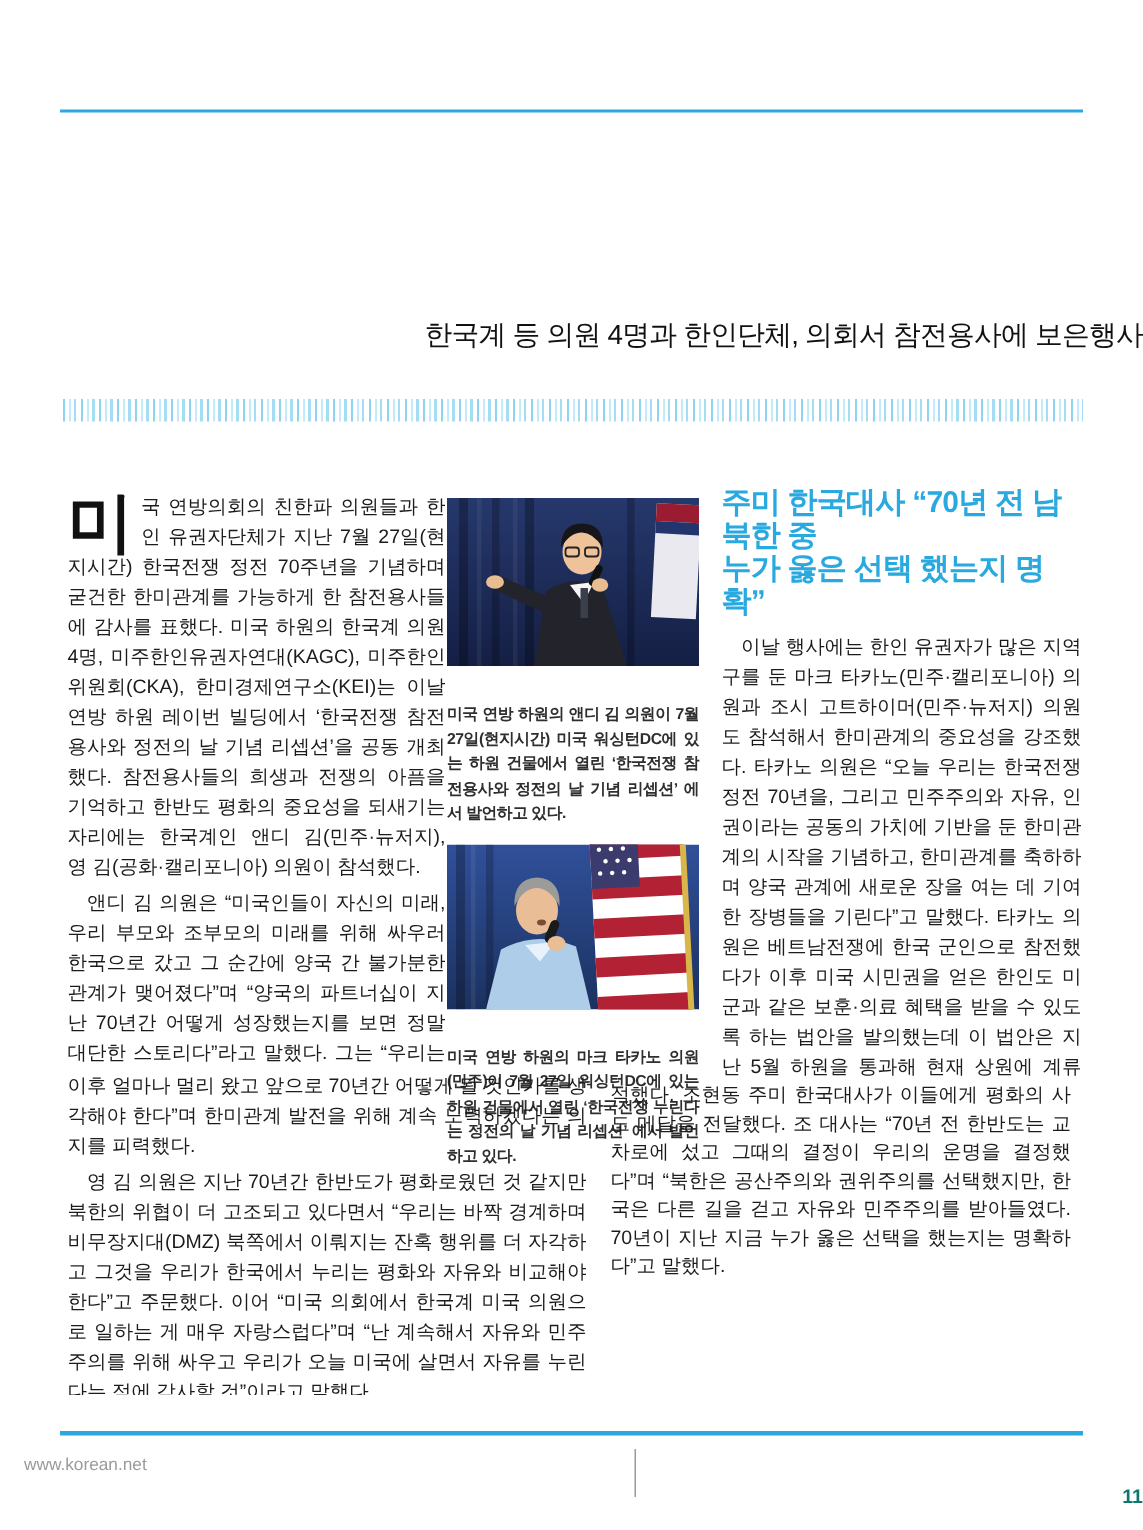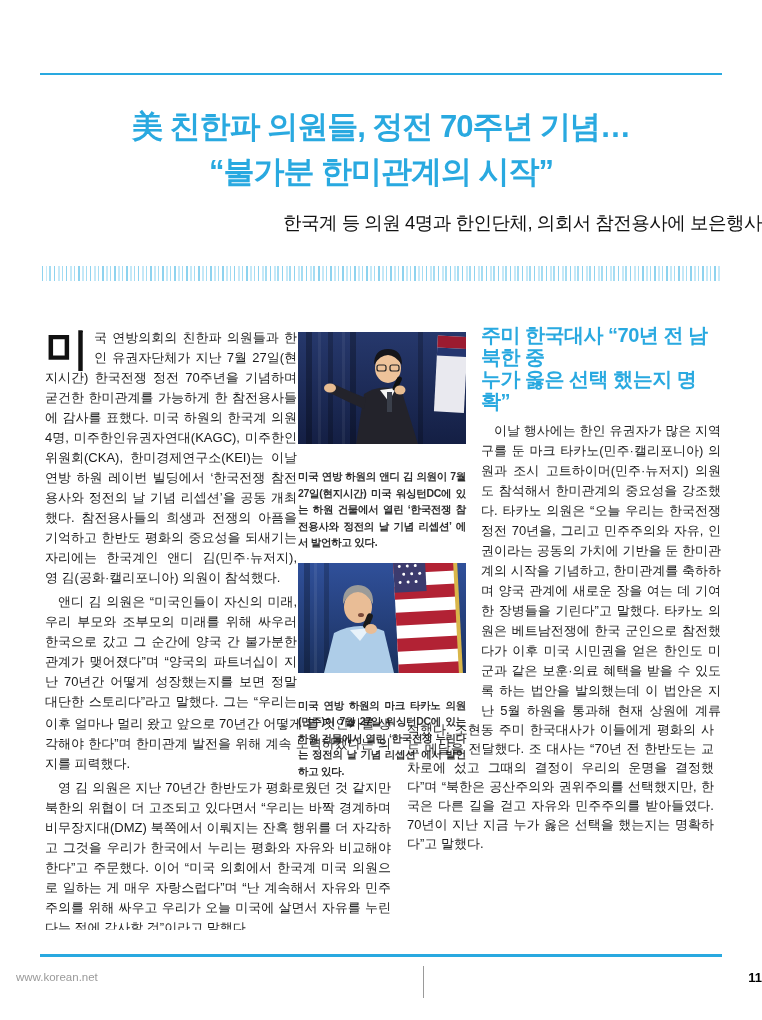--- a/index.html
+++ b/index.html
@@ -55,30 +55,29 @@
   .endmark-inner{
     background:#fff;width:100%;height:100%;display:flex;align-items:center;justify-content:center;
     font-size:9px;font-weight:700;color:#1a4f8b;line-height:1;
   }
   .footer-rule{position:absolute;left:40px;top:954px;width:682px;height:3px;background:var(--accent,#29a9e0);}
   .footer{
     position:absolute;left:16px;right:0;top:966px;display:flex;justify-content:space-between;align-items:flex-start;
   }
   .footer-site{color:#9a9a9a;font-size:11.5px;padding-top:5px;}
   .footer-divider{width:1px;height:32px;background:#9a9a9a;margin:0 12px;}
-  .footer-page{color:#000000;font-size:13px;font-weight:700;padding-top:4px;}
+  .footer-page{color:#0f766e;font-size:13px;font-weight:700;padding-top:4px;margin-top:20px;}
 </style>
 </head>
 <body>
 
 <div class="page">
 
   <div class="top-rule"></div>
 
-  <h1 class="headline"><span>美 친한파 의원들, 정전 70주년 기념…</span><br><span>“불가분 한미관계의 시작”</span></h1>
 
   <h2 class="subhead">한국계 등 의원 4명과 한인단체, 의회서 참전용사에 보은행사</h2>
 
   <div class="barcode"></div>
 
   <div class="col col-left-top">
     <p class="body-text"><span class="dropcap">미</span><span>국 연방의회의 친한파 의원들과 한인 유권자단체가 지난 7월 27일(현지시간) 한국전쟁 정전 70주년을 기념하며 굳건한 한미관계를 가능하게 한 참전용사들에 감사를 표했다. 미국 하원의 한국계 의원 4명, 미주한인유권자연대(KAGC), 미주한인위원회(CKA), 한미경제연구소(KEI)는 이날 연방 하원 레이번 빌딩에서 ‘한국전쟁 참전용사와 정전의 날 기념 리셉션’을 공동 개최했다. 참전용사들의 희생과 전쟁의 아픔을 기억하고 한반도 평화의 중요성을 되새기는 자리에는 한국계인 앤디 김(민주·뉴저지), 영 김(공화·캘리포니아) 의원이 참석했다.</span></p>
     <p class="body-text indent">앤디 김 의원은 “미국인들이 자신의 미래, 우리 부모와 조부모의 미래를 위해 싸우러 한국으로 갔고 그 순간에 양국 간 불가분한 관계가 맺어졌다”며 “양국의 파트너십이 지난 70년간 어떻게 성장했는지를 보면 정말 대단한 스토리다”라고 말했다. 그는 “우리는 70년 전 무슨 일이 있었는지를 지금 이 순간 기억할 뿐 아니라 그</p>
   </div>
 

